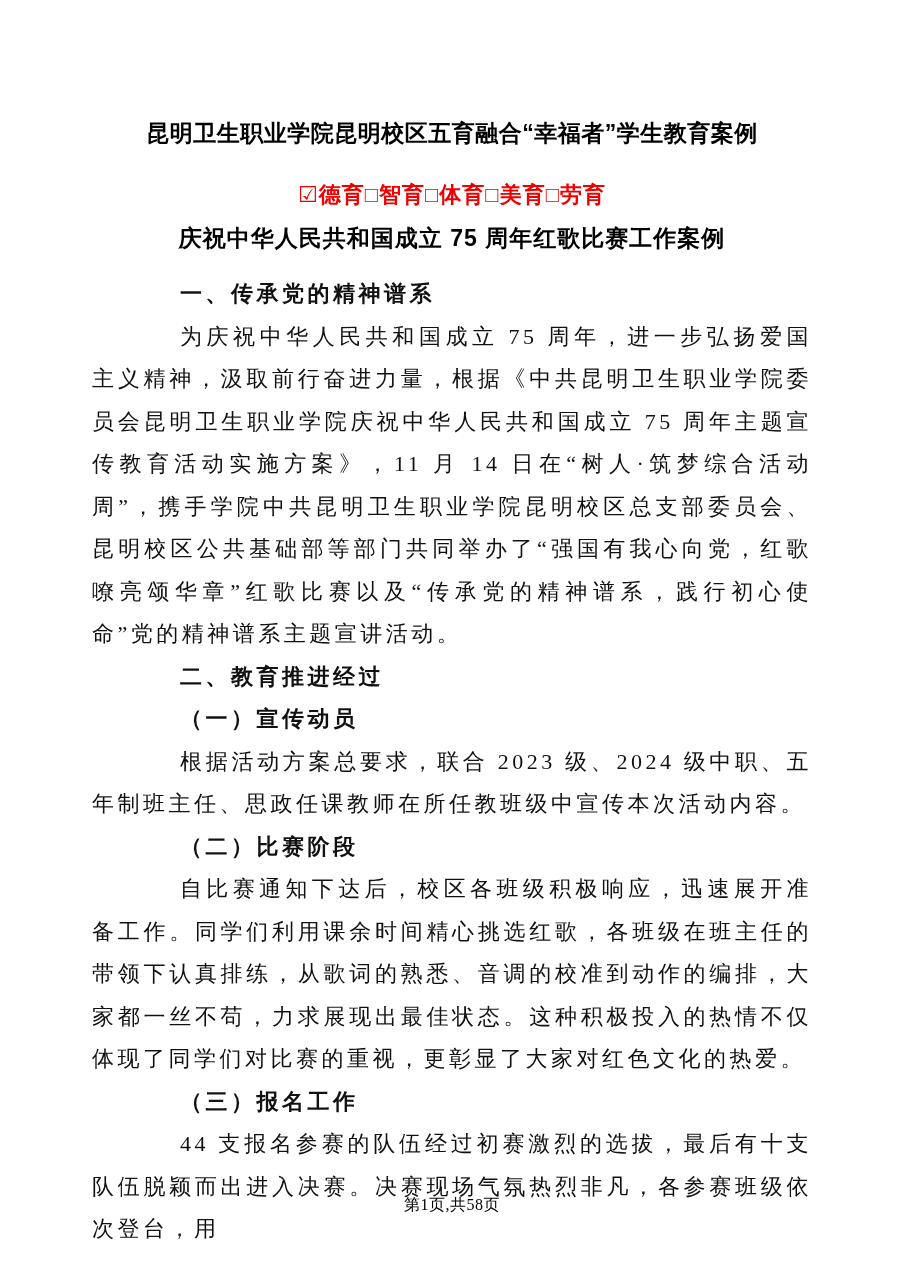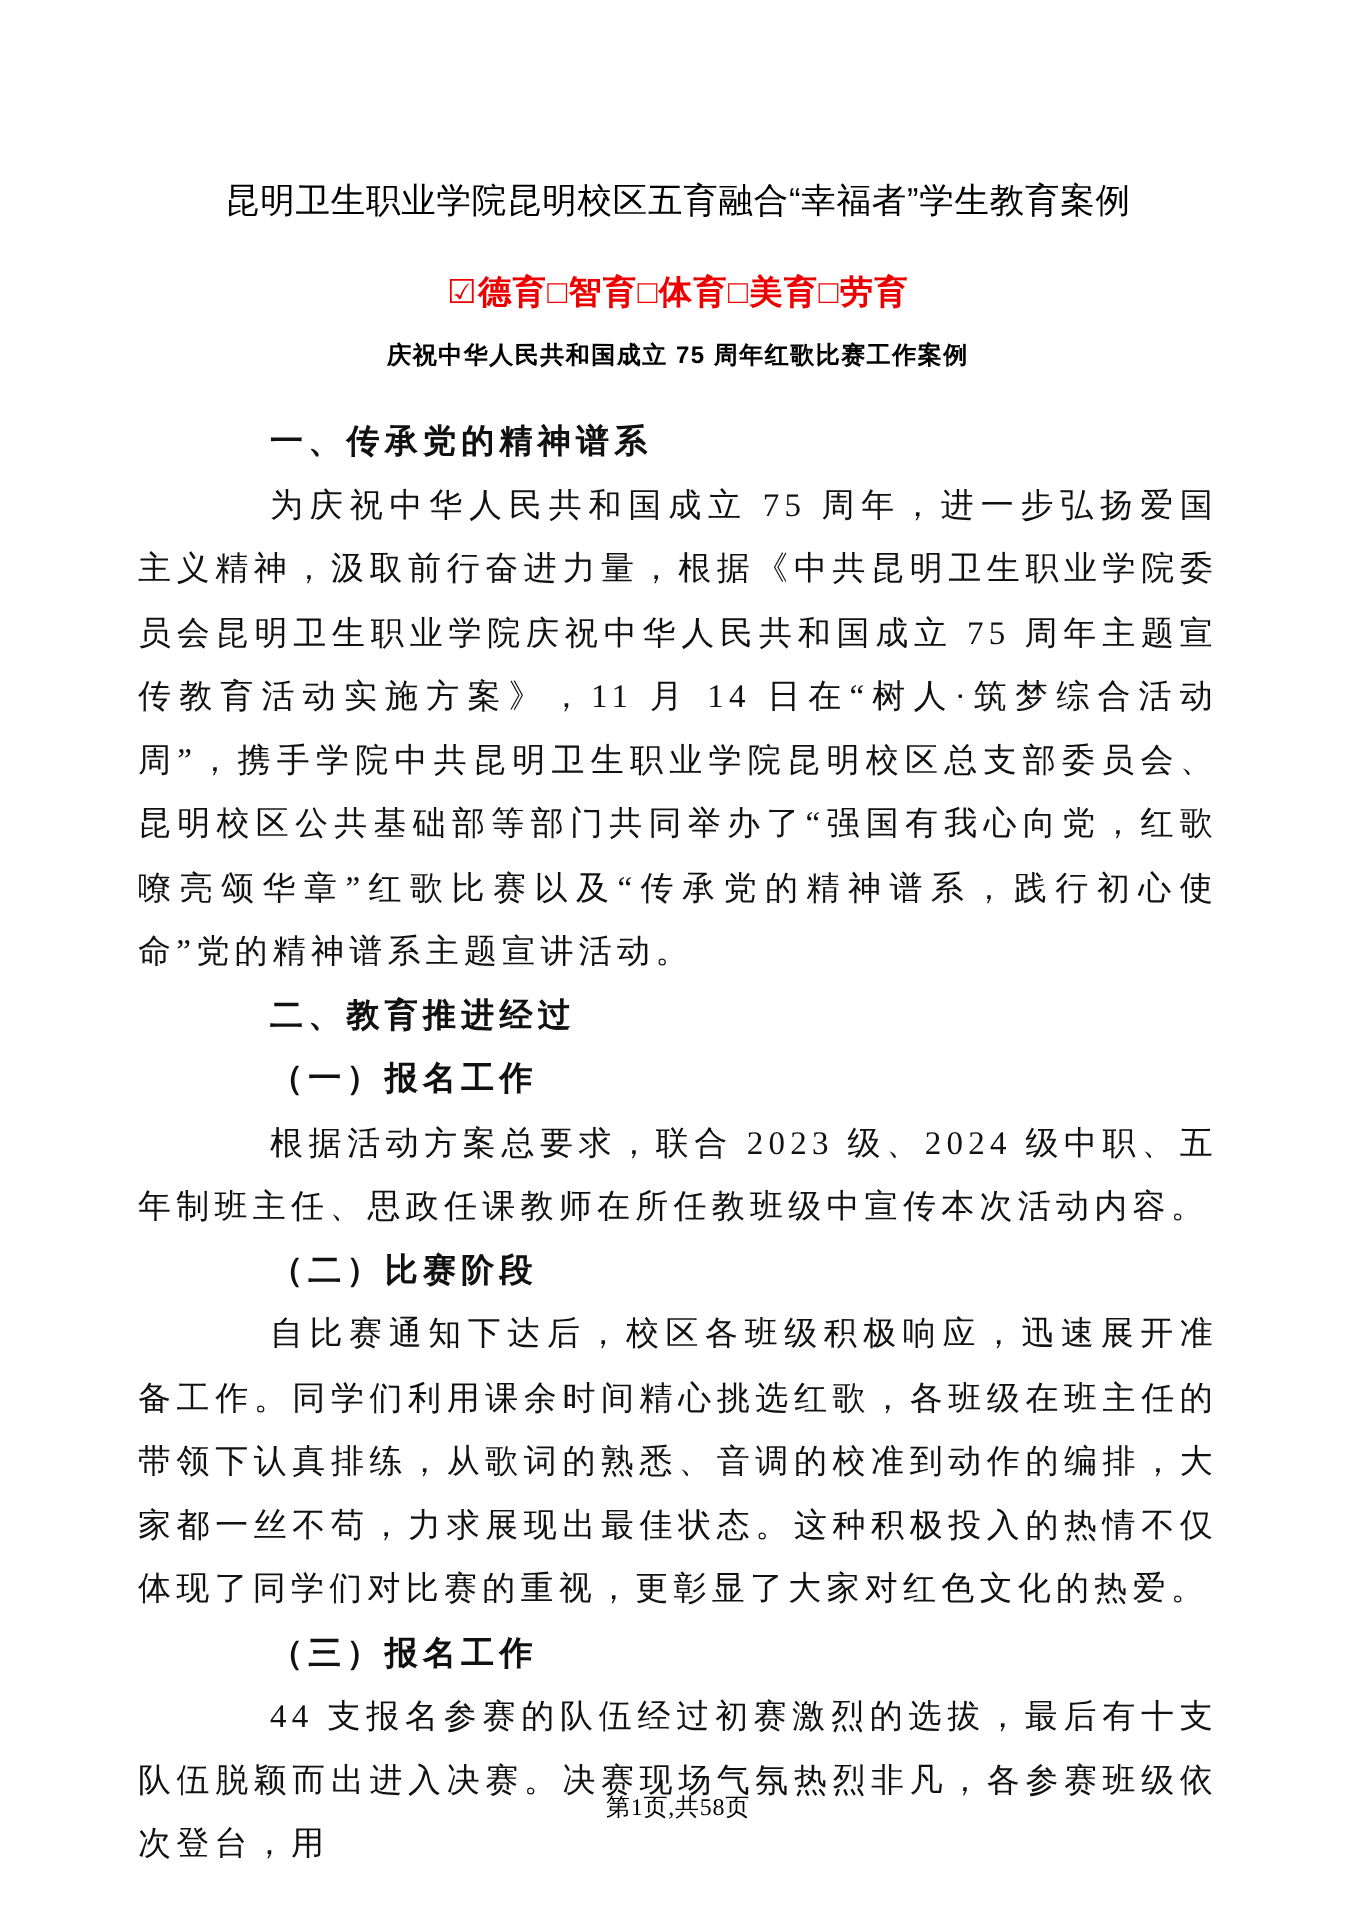--- a/index.html
+++ b/index.html
@@ -18,41 +18,41 @@
     .page {
       box-sizing: border-box;
       width: 904px;
       height: 1280px;
       padding: 118px 92px 0 92px;
       position: relative;
     }
     .doc-title {
       text-align: center;
       font-family: "Liberation Sans", "DejaVu Sans", sans-serif;
-      font-weight: normal;
+      font-weight: bold;
       font-size: 23px;
       line-height: 30px;
       color: #000000;
       letter-spacing: 0.5px;
     }
     .category-line {
       text-align: center;
       font-family: "Liberation Sans", "DejaVu Sans", sans-serif;
       font-weight: bold;
       font-size: 22px;
       line-height: 28px;
       margin-top: 33px;
       color: #ee0000;
       letter-spacing: 1px;
     }
     .doc-subtitle {
       text-align: center;
       font-family: "Liberation Sans", "DejaVu Sans", sans-serif;
       font-weight: bold;
-      font-size: 16px;
+      font-size: 23px;
       line-height: 30px;
       margin-top: 14px;
       color: #000000;
       letter-spacing: 1px;
     }
     .content {
       margin-top: 20px;
       font-size: 22px;
       line-height: 42.5px;
       text-align: justify;
@@ -98,21 +98,21 @@
   <div class="doc-subtitle">庆祝中华人民共和国成立 75 周年红歌比赛工作案例</div>
 
   <div class="content">
 
     <div class="block heading1">一、传承党的精神谱系</div>
 
     <div class="block paragraph">为庆祝中华人民共和国成立 75 周年，进一步弘扬爱国主义精神，汲取前行奋进力量，根据《中共昆明卫生职业学院委员会昆明卫生职业学院庆祝中华人民共和国成立 75 周年主题宣传教育活动实施方案》，11 月 14 日在“树人·筑梦综合活动周”，携手学院中共昆明卫生职业学院昆明校区总支部委员会、昆明校区公共基础部等部门共同举办了“强国有我心向党，红歌嘹亮颂华章”红歌比赛以及“传承党的精神谱系，践行初心使命”党的精神谱系主题宣讲活动。</div>
 
     <div class="block heading1">二、教育推进经过</div>
 
-    <div class="block heading2">（一）报名工作</div>
+    <div class="block heading2">（一）宣传动员</div>
 
     <div class="block paragraph">根据活动方案总要求，联合 2023 级、2024 级中职、五年制班主任、思政任课教师在所任教班级中宣传本次活动内容。</div>
 
     <div class="block heading2">（二）比赛阶段</div>
 
     <div class="block paragraph">自比赛通知下达后，校区各班级积极响应，迅速展开准备工作。同学们利用课余时间精心挑选红歌，各班级在班主任的带领下认真排练，从歌词的熟悉、音调的校准到动作的编排，大家都一丝不苟，力求展现出最佳状态。这种积极投入的热情不仅体现了同学们对比赛的重视，更彰显了大家对红色文化的热爱。</div>
 
     <div class="block heading2">（三）报名工作</div>
 
     <div class="block paragraph">44 支报名参赛的队伍经过初赛激烈的选拔，最后有十支队伍脱颖而出进入决赛。决赛现场气氛热烈非凡，各参赛班级依次登台，用</div>

